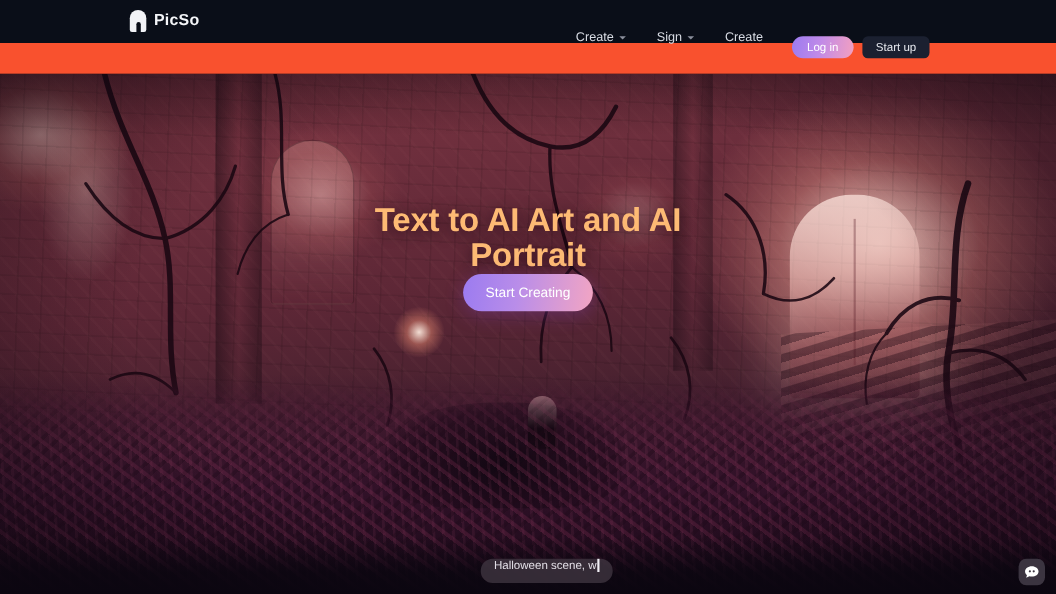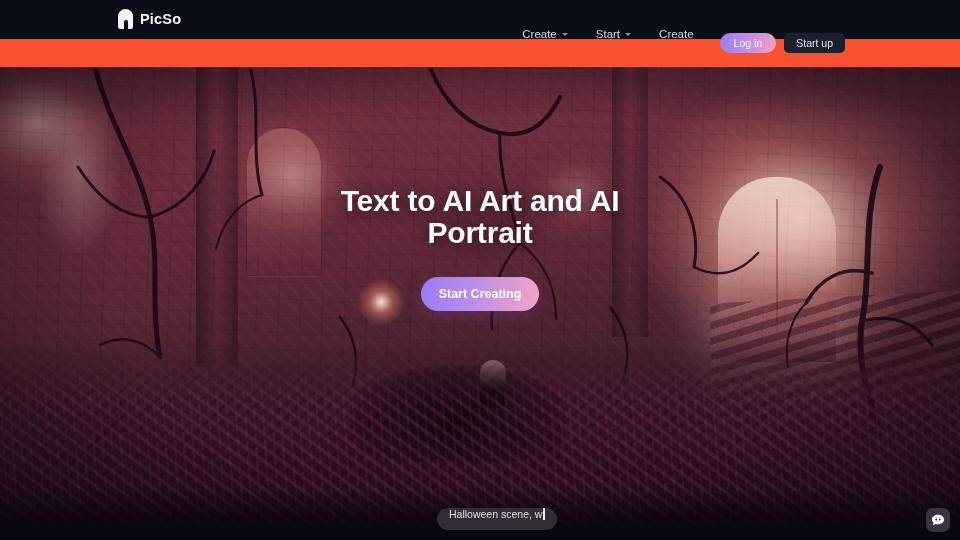--- a/index.html
+++ b/index.html
@@ -180,27 +180,27 @@
     background:linear-gradient(180deg, rgba(12,6,16,0) 0%, rgba(11,6,16,.88) 62%, #0b0610 100%);
   }
 
   
   .hero-content {
     position:absolute; left:0; top:0; width:960px; height:473px;
     display:flex; flex-direction:column; align-items:center; z-index:10; pointer-events:none;
   }
   .hero-title {
     margin-top:118px; width:330px; text-align:center;
-    color:#ffffff; font-size:30px; font-weight:800; line-height:1.06; letter-spacing:-.2px;
+    color:#fdba74; font-size:30px; font-weight:800; line-height:1.06; letter-spacing:-.2px;
     text-shadow:0 2px 14px rgba(20,4,14,.65);
   }
   .hero-cta {
-    margin-top:28px; width:118px; height:34px; border-radius:17px; border:none;
+    width:118px; height:34px; border-radius:17px; border:none;
     background:linear-gradient(98deg,#9b7bf0 0%,#b98de9 42%,#f2a5c3 100%);
-    color:#ffffff; font-size:12.5px; font-weight:700;
+    color:#ffffff; font-size:12.5px; font-weight:400;
     display:flex; align-items:center; justify-content:center;
     cursor:pointer; pointer-events:auto;
     box-shadow:0 4px 16px rgba(120,60,160,.38);
     font-family:"Liberation Sans", sans-serif;
   }
 
   
   .prompt-pill {
     position:absolute; left:437px; top:508px; height:22px; padding:0 12px;
     border-radius:11px; background:rgba(62,52,64,.80);
@@ -235,21 +235,21 @@
       </span>
       <span class="brand-name">PicSo</span>
     </div>
 
     <div class="nav">
       <div class="nav-link">
         <span>Create</span>
         <i class="caret"></i>
       </div>
       <div class="nav-link">
-        <span>Start</span>
+        <span>Sign</span>
         <i class="caret"></i>
       </div>
       <div class="nav-link">
         <span>Create</span>
       </div>
       <button class="btn-login">Log in</button>
       <button class="btn-signup">Start up</button>
     </div>
   </div>
 

